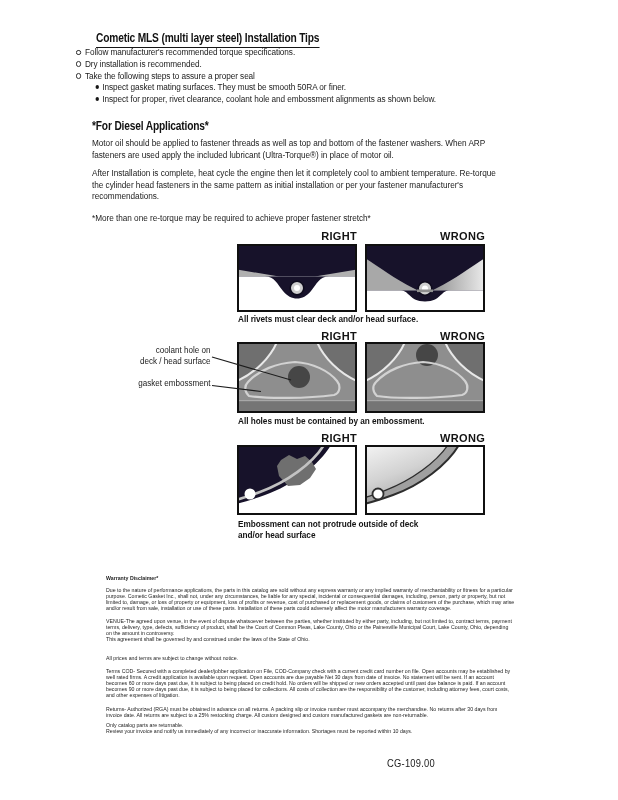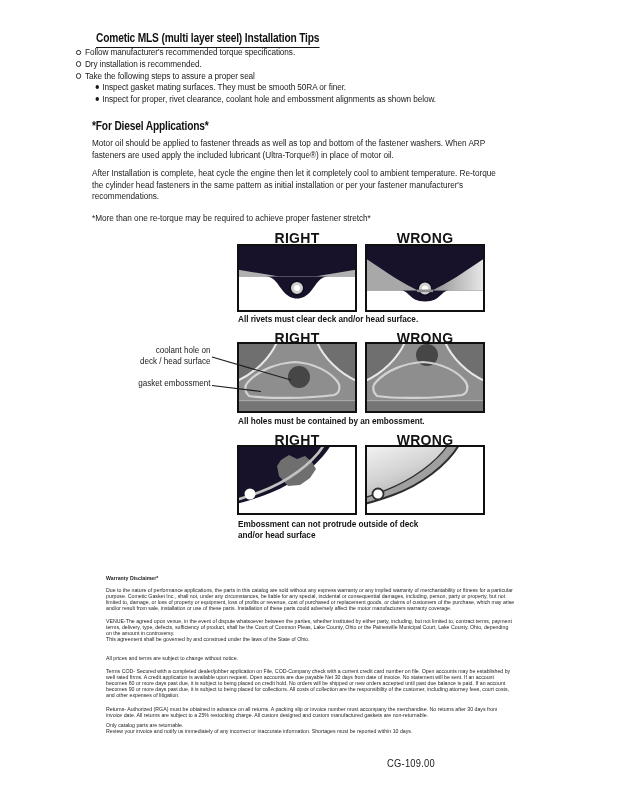--- a/index.html
+++ b/index.html
@@ -21,21 +21,21 @@
   .tips{font-size:9.7px;line-height:11.8px;letter-spacing:-0.1px;width:540px;color:#1b1b1b;}
   .b-row{display:flex;align-items:flex-start;white-space:nowrap;}
   .b-o{width:3.6px;height:3.6px;border:0.9px solid #222;border-radius:50%;margin:3.6px 5px 0 0;flex:none;}
   .b-dot{width:4px;height:4px;background:#161616;border-radius:50%;margin:3.6px 4px 0 0;flex:none;}
   .sub{margin-left:23px;}
 
   .h2{font-size:12px;font-weight:bold;letter-spacing:-0.2px;color:#111;margin:0;}
   .para{font-size:9.7px;line-height:11.7px;letter-spacing:-0.05px;margin:0;width:478px;}
   .mt4{margin-top:4px;} .mt6{margin-top:6.5px;} .mt9{margin-top:9.5px;}
 
-  .dlabel{font-size:14px;font-weight:bold;letter-spacing:0.3px;width:120px;text-align:center;color:#131313;}
+  .dlabel{font-size:11px;font-weight:bold;letter-spacing:0.3px;width:120px;text-align:right;color:#131313;}
   .caption{font-size:9.7px;font-weight:bold;letter-spacing:-0.05px;white-space:nowrap;color:#141414;line-height:11px;}
   .sidelabel{font-size:9.5px;line-height:10.6px;text-align:right;width:130px;color:#1b1b1b;}
 
   .legal{width:470px;font-size:6px;line-height:6.2px;color:#242424;}
   .legal .lh{font-weight:bold;margin:0 0 5.5px 0;}
   .legal p{margin:0 0 6px 0;}
   .legal .m13{margin-bottom:13px;} .legal .m7{margin-bottom:7px;} .legal .m4{margin-bottom:4px;}
   .legal .m0{margin-bottom:0;}
 
   .pageno{font-size:11px;letter-spacing:0.3px;color:#1a1a1a;white-space:nowrap;}

